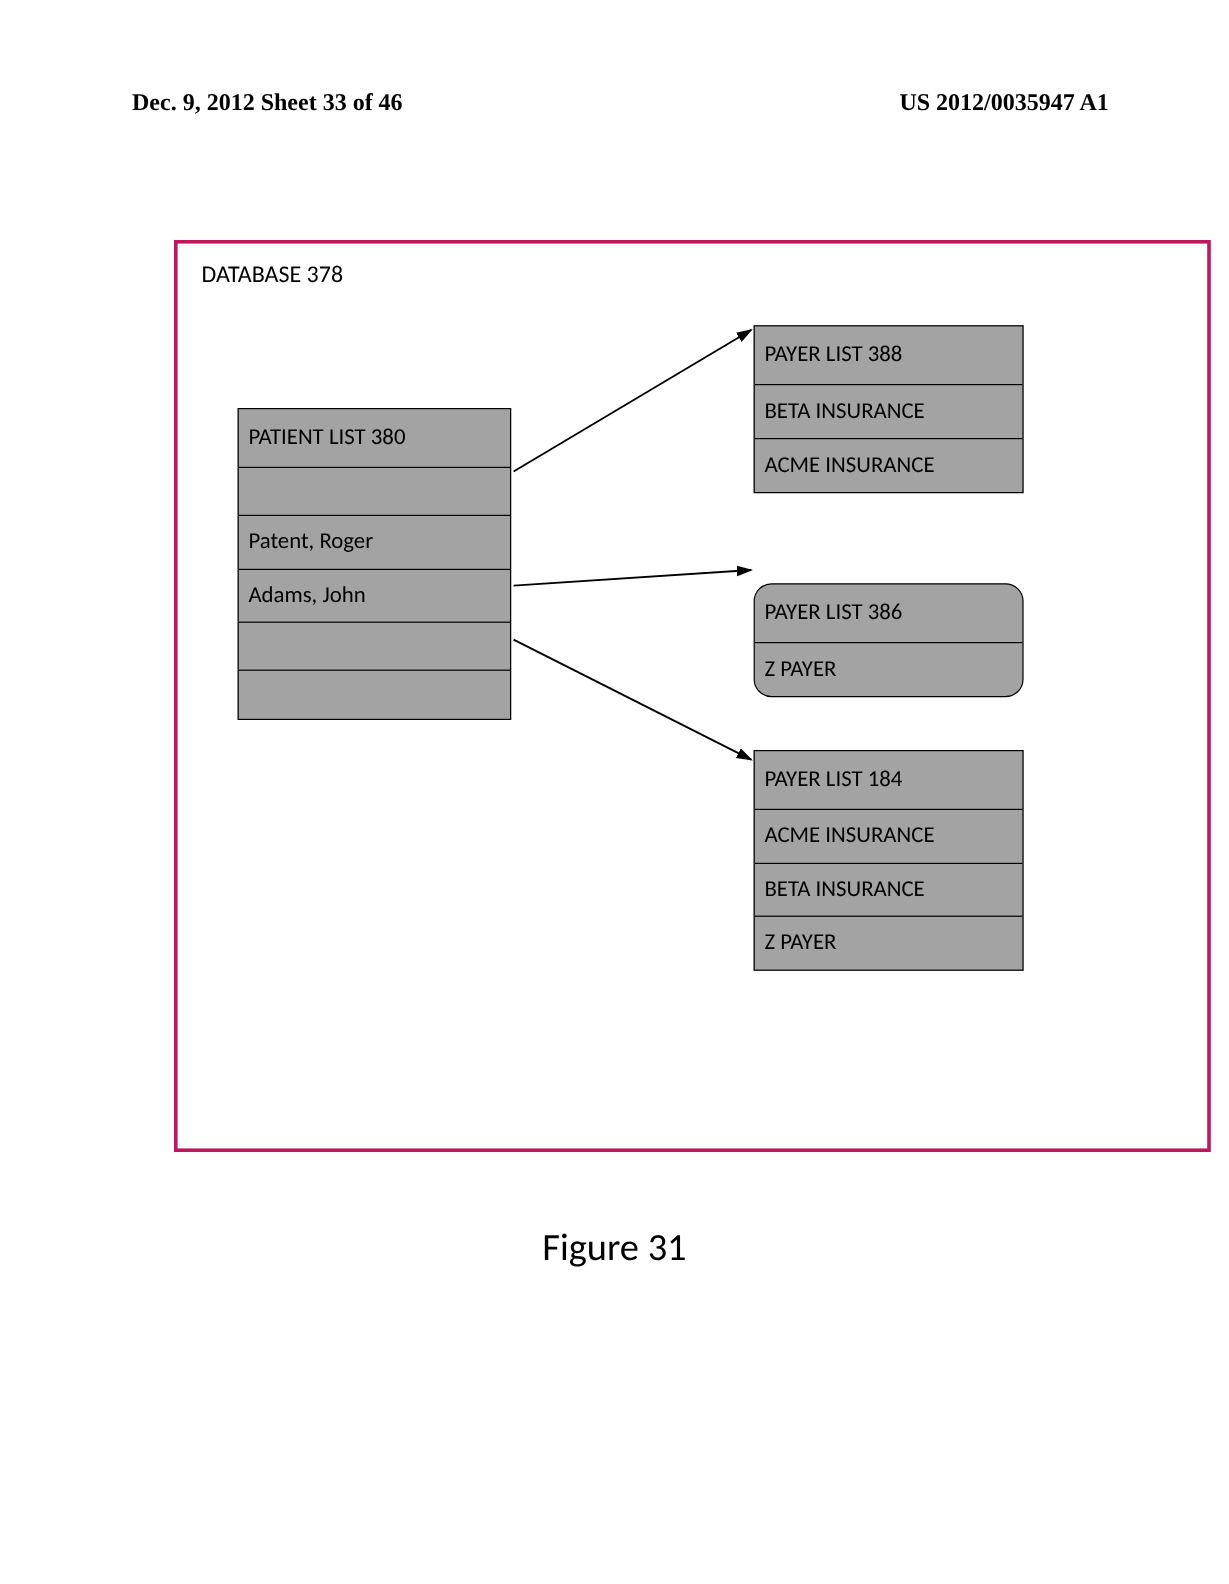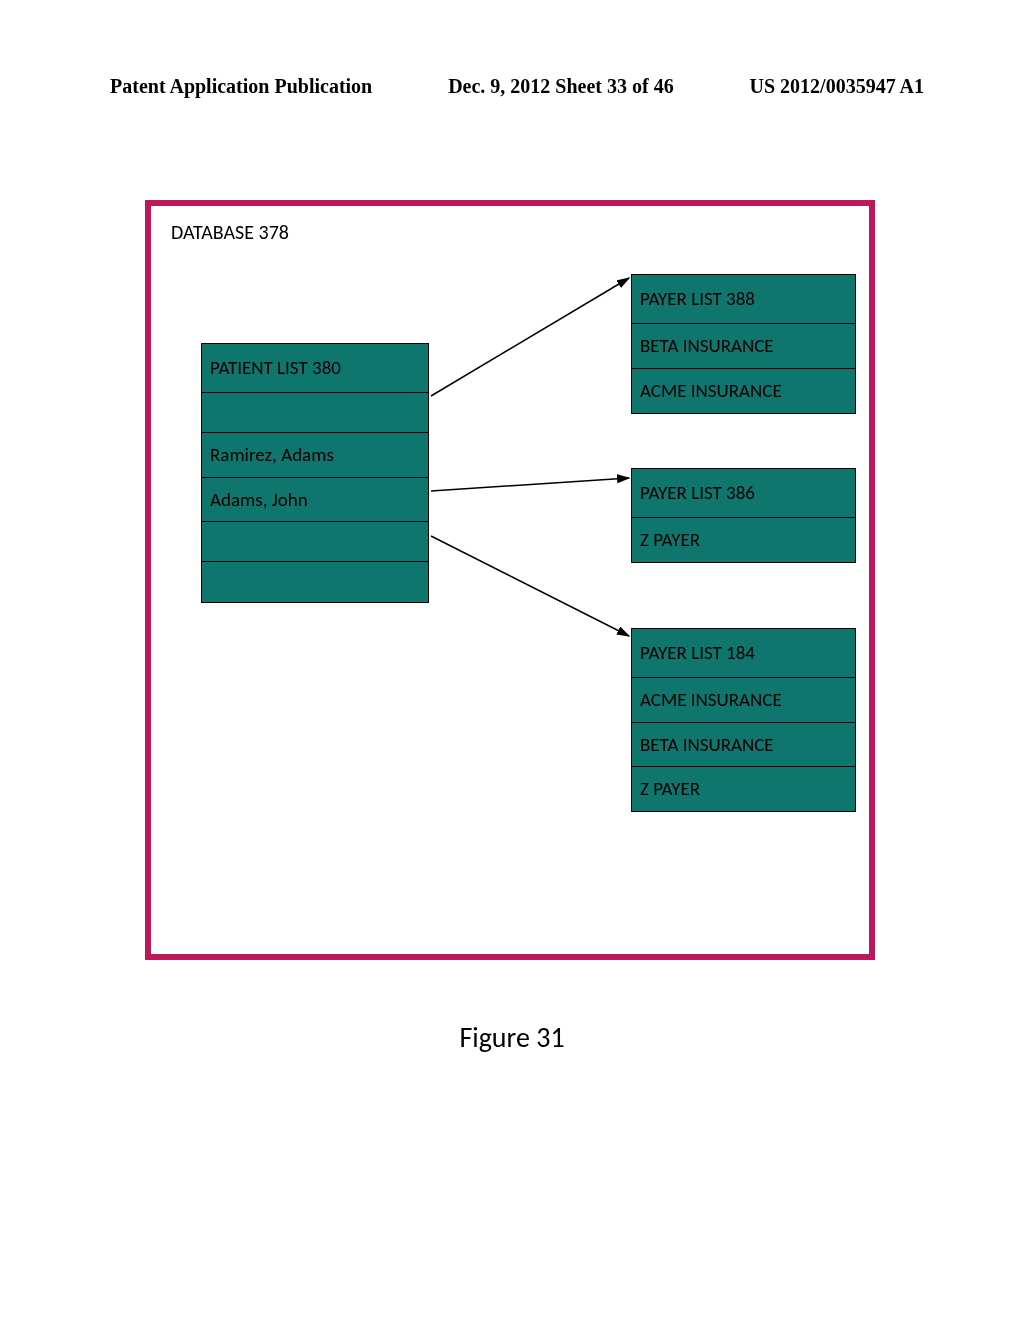--- a/index.html
+++ b/index.html
@@ -19,76 +19,75 @@
     display: flex;
     justify-content: space-between;
     font-family: "Times New Roman", serif;
     font-size: 20px;
     font-weight: bold;
   }
   .outer-box {
     position: absolute;
     left: 145px;
     top: 200px;
-    width: 730px;
+    width: 864px;
     height: 760px;
-    border: 6px solid #be185d;
+    border: 3px solid #be185d;
   }
   .db-label {
     position: absolute;
     left: 20px;
     top: 14px;
     font-size: 20px;
   }
   .box {
     position: absolute;
     border: 1.5px solid #000;
-    background: #0f766e;
+    background: #a3a3a3;
   }
   .cell {
     border-bottom: 1px solid #000;
     padding: 10px 8px;
     font-size: 19px;
     min-height: 44px;
     line-height: 1.25;
   }
   .cell:last-child { border-bottom: none; }
   .cell.head { padding: 12px 8px; }
   .cell.blank { min-height: 40px; }
 
   
   .patient-box { left: 50px; top: 109px; width: 228px; margin-top: 28px; }
   
   .payer388 { left: 480px; top: 68px; width: 225px; }
   
-  .payer386 { left: 480px; top: 262px; width: 225px; }
+  .payer386 { left: 480px; top: 283px; width: 225px; border-radius: 15px; }
   
   .payer382 { left: 480px; top: 422px; width: 225px; }
 
   .figure-caption {
     position: absolute;
     top: 1020px;
     left: 0;
     width: 1024px;
     text-align: center;
-    font-size: 28px;
+    font-size: 32px;
   }
 
   svg.arrows {
     position: absolute;
     left: 0; top: 0;
     width: 730px; height: 760px;
     pointer-events: none;
   }
 </style>
 </head>
 <body>
 
 <div class="header">
-  <span>Patent Application Publication</span>
   <span>Dec. 9, 2012  Sheet 33 of 46</span>
   <span>US 2012/0035947 A1</span>
 </div>
 
 <div class="outer-box">
   <div class="db-label">DATABASE 378</div>
 
   <svg class="arrows">
     <defs>
       <marker id="ah" markerWidth="10" markerHeight="10" refX="8" refY="3" orient="auto" markerUnits="strokeWidth">
@@ -99,21 +98,21 @@
     <line x1="280" y1="190" x2="478" y2="72" stroke="#000" stroke-width="1.5" marker-end="url(#ah)"></line>
 
     <line x1="280" y1="285" x2="478" y2="272" stroke="#000" stroke-width="1.5" marker-end="url(#ah)"></line>
 
     <line x1="280" y1="330" x2="478" y2="430" stroke="#000" stroke-width="1.5" marker-end="url(#ah)"></line>
   </svg>
 
   <div class="box patient-box">
     <div class="cell head">PATIENT LIST 380</div>
     <div class="cell blank"></div>
-    <div class="cell">Ramirez, Adams</div>
+    <div class="cell">Patent, Roger</div>
     <div class="cell">Adams, John</div>
     <div class="cell blank"></div>
     <div class="cell blank"></div>
   </div>
 
   <div class="box payer388">
     <div class="cell head">PAYER LIST 388</div>
     <div class="cell">BETA INSURANCE</div>
     <div class="cell">ACME INSURANCE</div>
   </div>

